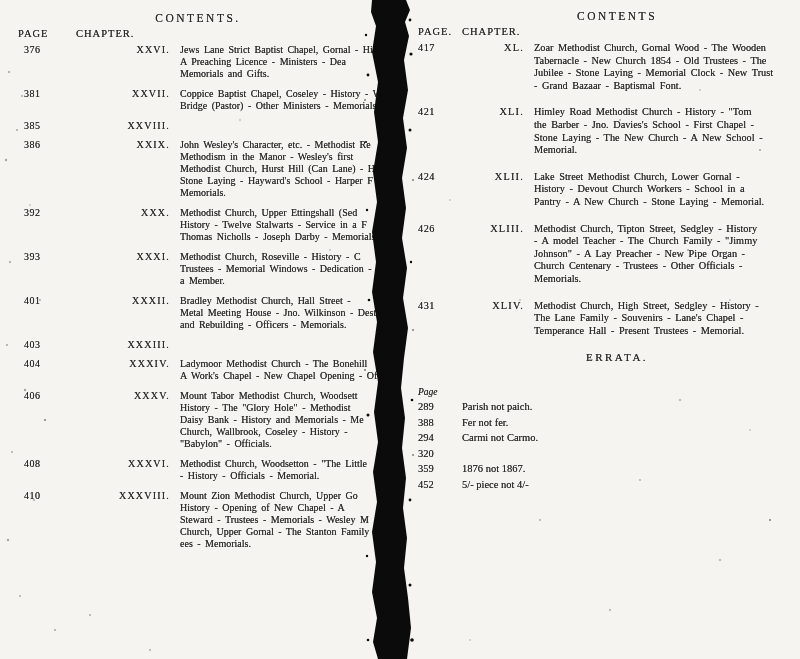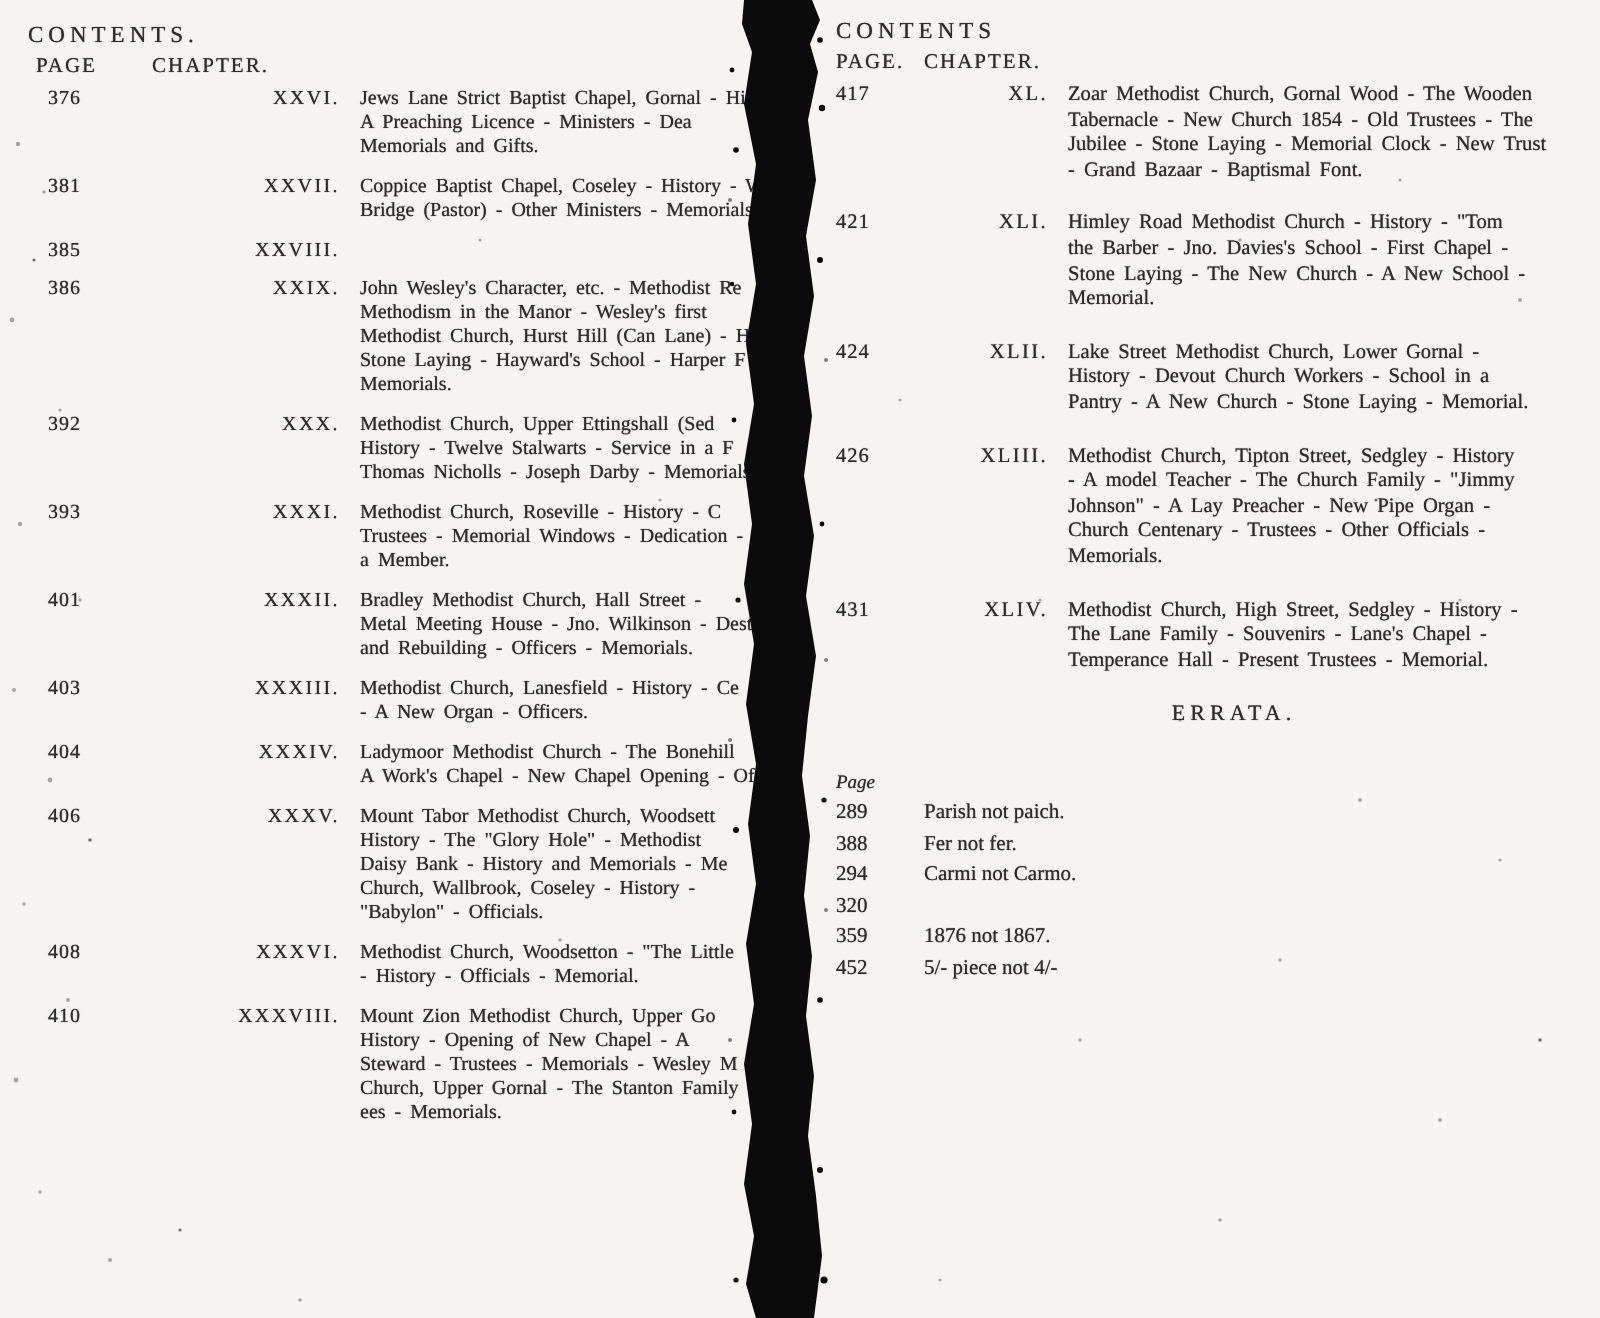--- a/index.html
+++ b/index.html
@@ -7,21 +7,21 @@
     width:800px;height:659px;position:relative;overflow:hidden;
     background:#f5f4f0;color:#2c2c2c;
     font-family:"Liberation Serif","DejaVu Serif",serif;
     -webkit-font-smoothing:antialiased;
   }
   .txt{text-shadow:0 0 .5px rgba(45,45,45,.85);}
   
   .col{position:absolute;top:12px;z-index:2;}
   #left-col{left:14px;width:368px;}
   #right-col{left:418px;width:398px;top:10px;}
-  .col-title{font-size:11.5px;letter-spacing:2.5px;margin-bottom:4px;}
+  .col-title{font-size:11.5px;letter-spacing:2.5px;text-align:center;margin-bottom:4px;}
   .hdr-row{display:grid;margin-bottom:5px;font-size:10.5px;letter-spacing:1px;}
   #left-col .hdr-row{grid-template-columns:46px 100px 1fr;column-gap:10px;}
   #right-col .hdr-row{grid-template-columns:34px 62px 1fr;column-gap:10px;}
   .entry{display:grid;margin-bottom:8px;}
   #left-col .entry{grid-template-columns:46px 100px 1fr;column-gap:10px;font-size:10px;}
   #right-col .entry{grid-template-columns:34px 62px 1fr;column-gap:10px;font-size:10.3px;margin-bottom:14px;}
   .pg{padding-left:10px;letter-spacing:.5px;}
   #right-col .pg{padding-left:0;}
   .ch{text-align:right;letter-spacing:1.2px;}
   .tx{word-spacing:2px;}
@@ -155,24 +155,20 @@
         <div class="tx">
           <div class="line">Bradley Methodist Church, Hall Street   -</div>
           <div class="line">Metal Meeting House - Jno. Wilkinson - Dest</div>
           <div class="line">and Rebuilding - Officers - Memorials.</div>
         </div>
       </div>
 
       <div class="entry">
         <div class="pg">403</div>
         <div class="ch">XXXIII.</div>
-        <div class="tx">
-          <div class="line">Methodist Church, Lanesfield - History  - Ce</div>
-          <div class="line">- A New Organ - Officers.</div>
-        </div>
       </div>
 
       <div class="entry">
         <div class="pg">404</div>
         <div class="ch">XXXIV.</div>
         <div class="tx">
           <div class="line">Ladymoor Methodist Church - The Bonehill</div>
           <div class="line">A Work's Chapel - New Chapel Opening - Of</div>
         </div>
       </div>

